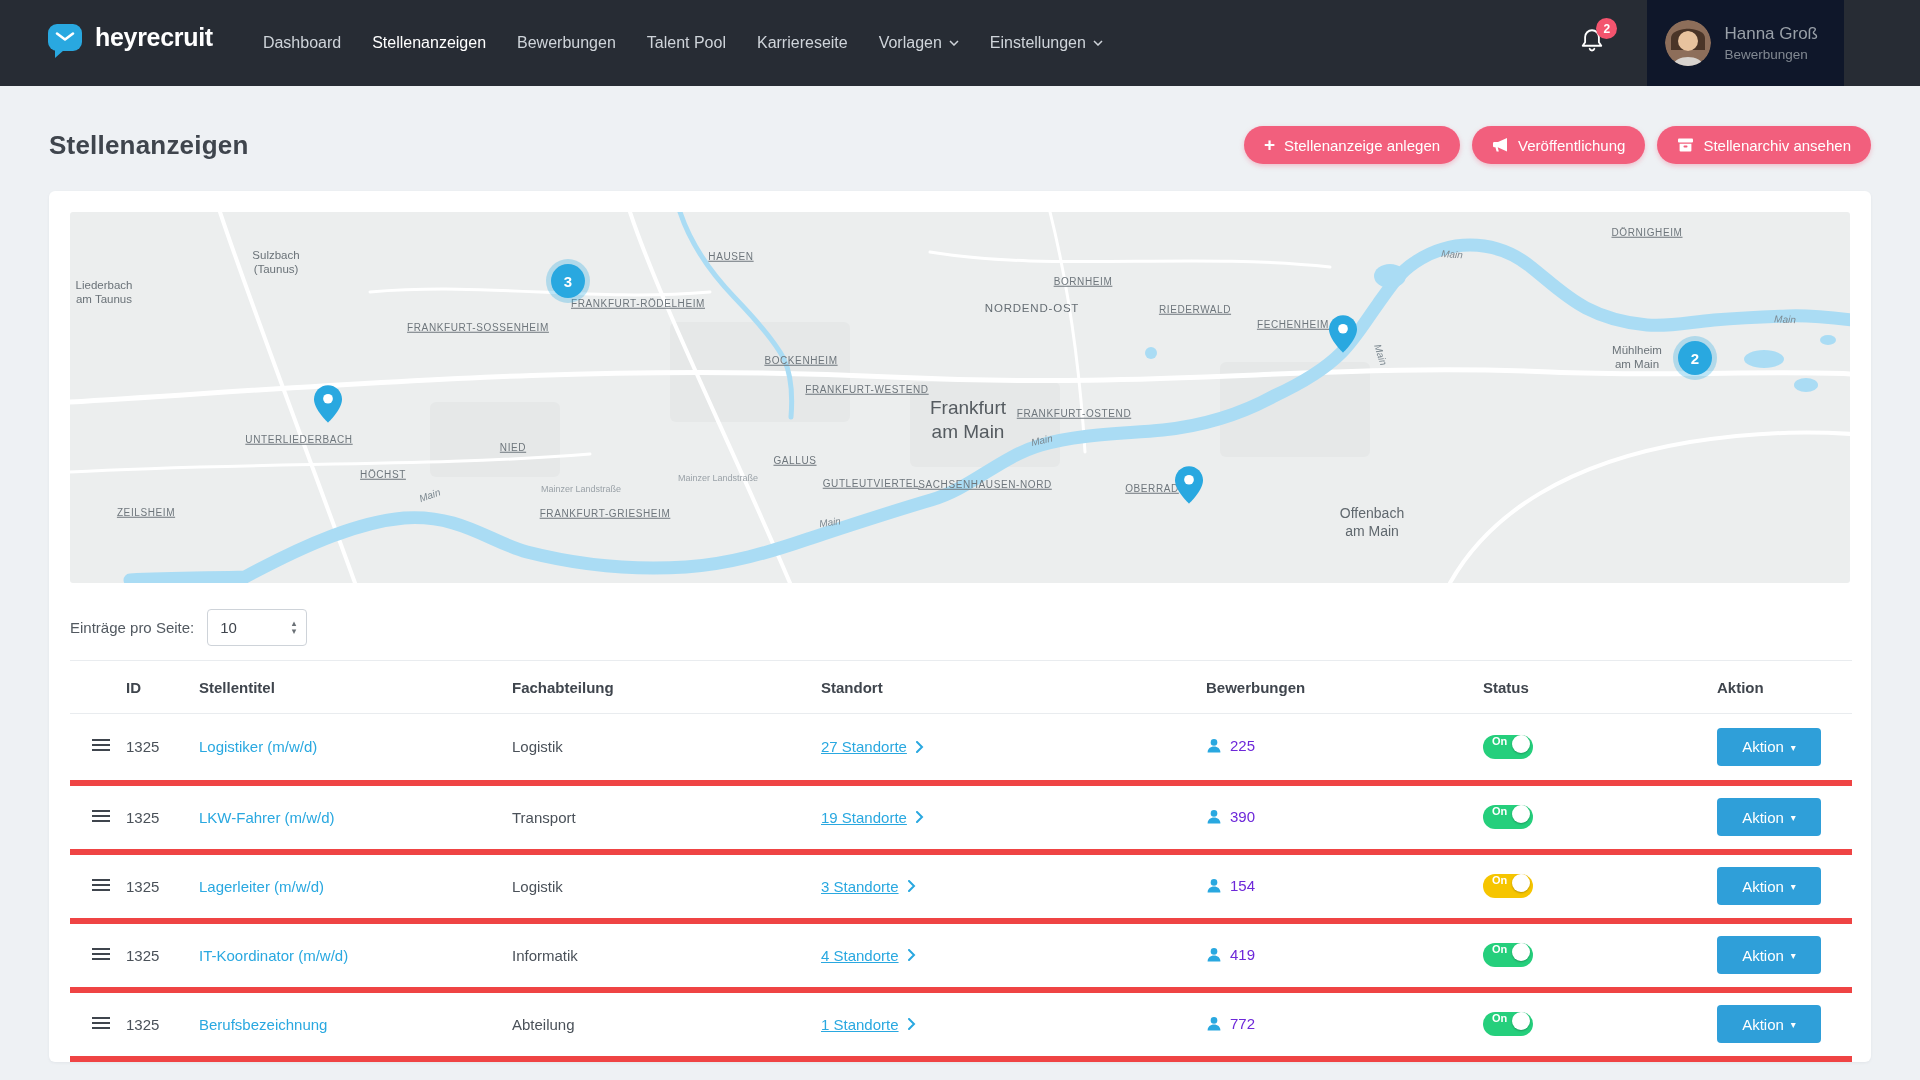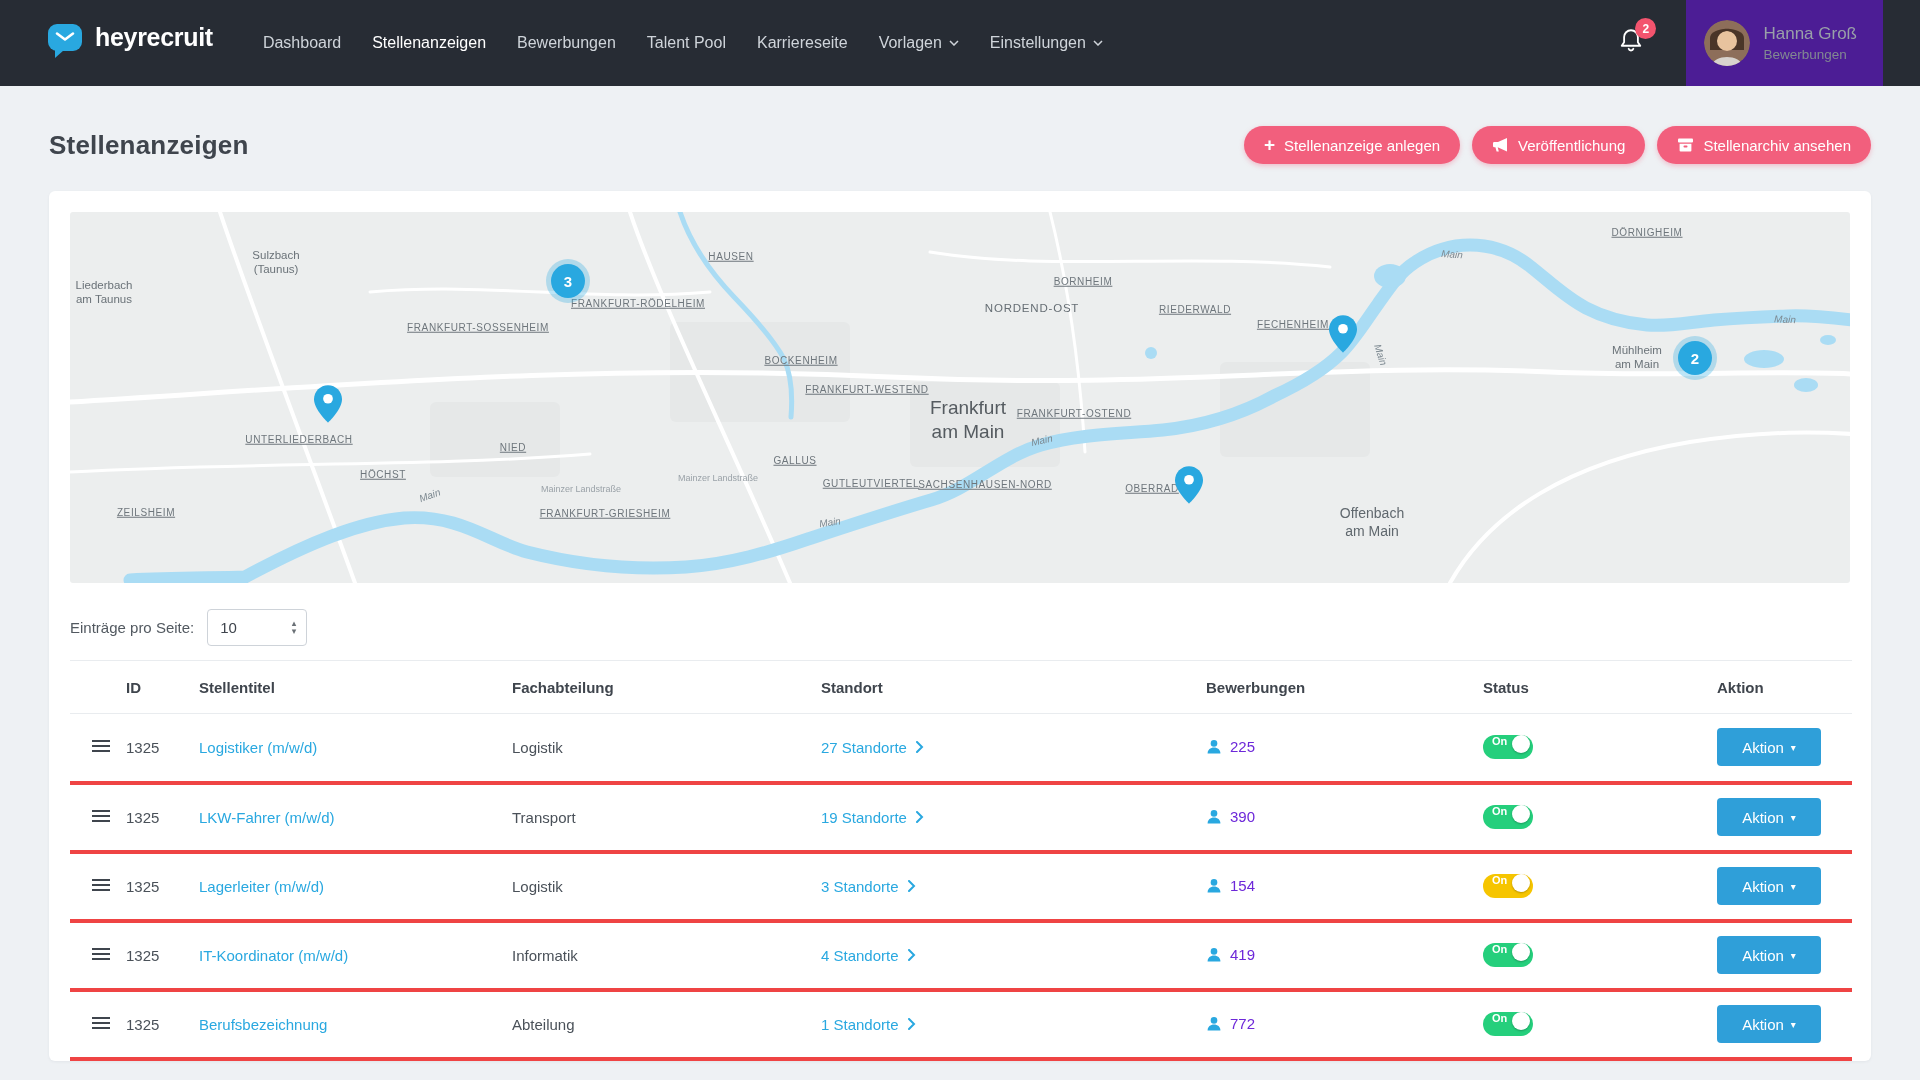--- a/index.html
+++ b/index.html
@@ -9,21 +9,21 @@
   
   .navbar { height:86px; background:#272c34; display:flex; align-items:center; padding-left:47px; }
   .brand { display:flex; align-items:flex-start; gap:12px; cursor:pointer; }
   .brand-text { color:#fff; font-size:25px; font-weight:700; letter-spacing:-0.3px; }
   .nav-items { display:flex; align-items:center; gap:31px; margin-left:50px; }
   .nav-item { color:#cfd4da; font-size:16px; cursor:pointer; display:flex; align-items:center; gap:7px; }
   .nav-item.active { color:#ffffff; }
   .nav-right { margin-left:auto; display:flex; align-items:center; }
   .bell-wrap { position:relative; margin-right:42px; cursor:pointer; }
   .badge { position:absolute; top:-9px; right:-12px; min-width:21px; height:21px; border-radius:11px; background:#f3546e; color:#fff; font-size:12px; font-weight:700; display:flex; align-items:center; justify-content:center; padding:0 5px; }
-  .user-panel { height:86px; background:#4c1d95; display:flex; align-items:center; gap:13px; padding:0 26px 0 18px; margin-right:37px; cursor:pointer; }
+  .user-panel { height:86px; background:#0f172a; display:flex; align-items:center; gap:13px; padding:0 26px 0 18px; margin-right:76px; cursor:pointer; }
   .user-name { color:#99a0a8; font-size:17px; }
   .user-role { color:#828992; font-size:13.5px; margin-top:3px; }
   .avatar { width:46px; height:46px; border-radius:50%; overflow:hidden; flex:0 0 auto; }
 
   
   .page-header { display:flex; align-items:center; justify-content:space-between; padding:0 49px; margin-top:40px; }
   .page-title { font-size:26px; font-weight:600; color:#3f454d; letter-spacing:0.2px; }
   .header-actions { display:flex; gap:12px; }
   .btn-pink { background:#f25f7d; border:none; color:#fff; height:38px; border-radius:19px; padding:0 20px; font-size:15px; font-family:inherit; display:flex; align-items:center; gap:9px; cursor:pointer; box-shadow:0 2px 5px rgba(242,95,125,.35); }
   .btn-pink .plus { font-size:19px; font-weight:600; line-height:1; margin-top:-2px; }
@@ -49,24 +49,24 @@
   .controls { display:flex; align-items:center; justify-content:space-between; margin-top:26px; }
   .ctrl-left, .ctrl-right { display:flex; align-items:center; }
   .ctrl-label { font-size:15px; color:#525960; }
   .per-page { margin-left:13px; width:100px; height:37px; border:1px solid #ced3d9; border-radius:4px; background:#fff; display:flex; align-items:center; justify-content:space-between; padding:0 10px 0 12px; font-size:15px; color:#3f454d; cursor:pointer; }
   .stepper { display:flex; flex-direction:column; color:#6a7076; font-size:9px; line-height:0.85; }
   .search-input { margin-left:14px; width:208px; height:37px; border:1px solid #ced3d9; border-radius:4px; background:#fff; font-size:15px; padding:0 10px; font-family:inherit; color:#3f454d; }
 
   
   table { width:100%; border-collapse:collapse; table-layout:fixed; margin-top:14px; }
   thead th { text-align:left; font-size:15px; font-weight:700; color:#3f454d; padding:18px 0 17px; border-top:1px solid #e9ecef; border-bottom:1px solid #e9ecef; }
-  tbody td { padding:0; height:69px; border-bottom:4px solid #ef4444; font-size:15px; color:#4a5159; vertical-align:middle; }
+  tbody td { padding:0; height:69px; border-bottom:6px solid #ef4444; font-size:15px; color:#4a5159; vertical-align:middle; }
   .handle { background:none; border:none; cursor:grab; padding:4px; margin-left:18px; display:block; }
   .link { color:#29a8e0; text-decoration:none; cursor:pointer; }
-  .loc { display:inline-flex; align-items:center; gap:9px; }
+  .loc { display:inline-flex; align-items:center; gap:9px;text-decoration:underline; }
   .apps { display:inline-flex; align-items:center; gap:8px; color:#6d28d9; cursor:pointer; }
   .toggle { width:50px; height:24px; border-radius:12px; display:flex; align-items:flex-start; position:relative; cursor:pointer; }
   .toggle-label { color:#fff; font-size:11px; font-weight:700; margin-left:9px; }
   .knob { position:absolute; right:3px; width:18px; height:18px; border-radius:50%; background:#fff; box-shadow:0 1px 2px rgba(0,0,0,.25); }
   .toggle.green { background:#25cf7c; }
   .toggle.yellow { background:#f6c500; }
   .btn-action { background:#2f9fd9; border:none; color:#fff; height:38px; width:104px; border-radius:4px; font-size:15px; font-family:inherit; display:inline-flex; align-items:center; justify-content:center; gap:7px; cursor:pointer; }
   .btn-action .caret { font-size:10px; margin-top:1px; }
 </style>
 </head>

